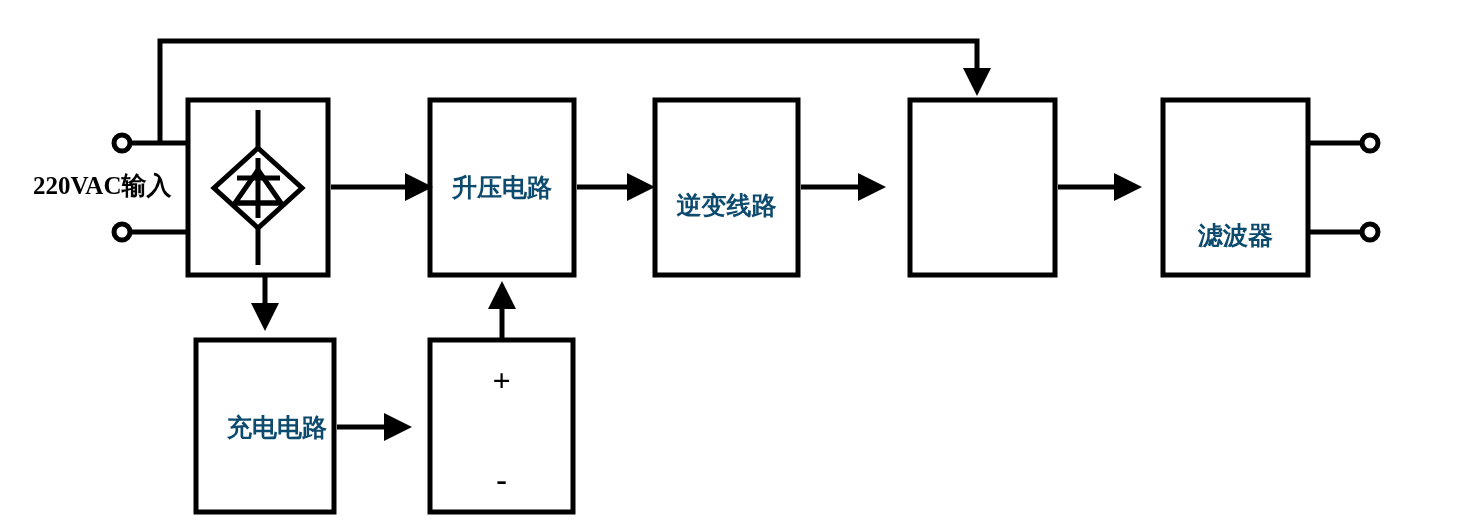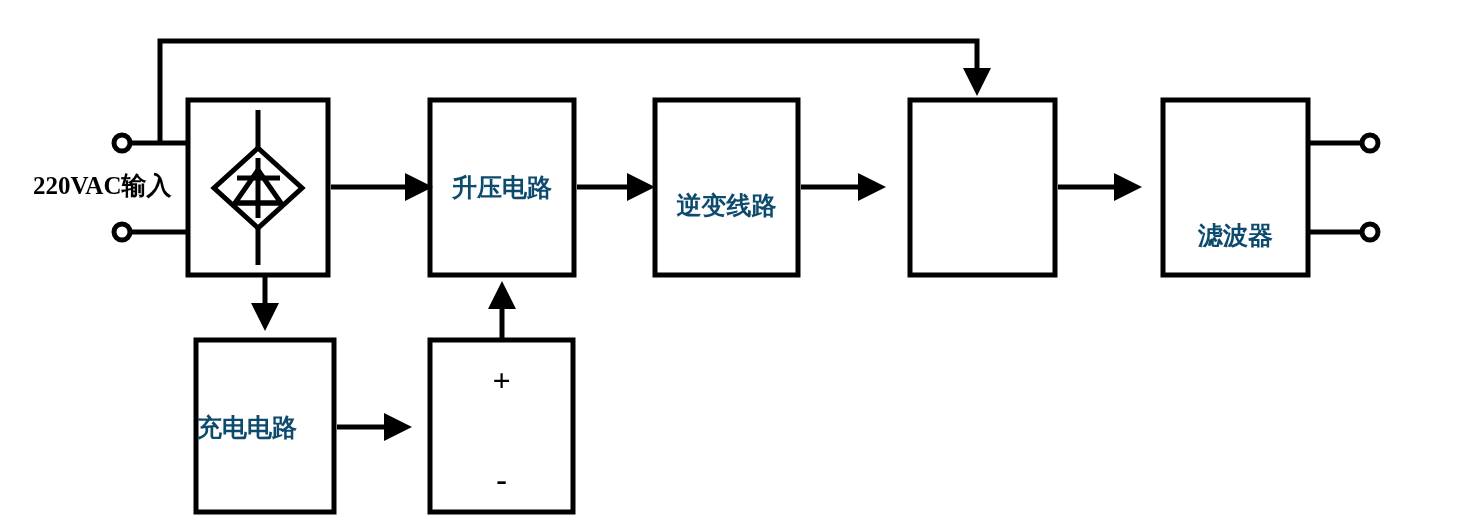--- a/index.html
+++ b/index.html
@@ -193,20 +193,20 @@
   <div class="io-label" style="left:33px; top:173px;">220VAC输入</div>
 
 
   <div class="blk-label" style="left:430px; top:175px; width:144px;">升压电路</div>
 
   <div class="blk-label" style="left:655px; top:175px; width:143px;margin-top:18px;">逆变线路</div>
 
 
   <div class="blk-label" style="left:1163px; top:175px; width:145px;margin-top:48px;">滤波器</div>
 
-  <div class="blk-label" style="left:178px; top:415px; width:138px;">充电电路</div>
+  <div class="blk-label" style="left:208px; top:415px; width:138px;">充电电路</div>
 
 
   <div class="polarity" style="left:430px; top:364px; width:143px;">+</div>
 
   <div class="polarity" style="left:430px; top:463px; width:143px;">-</div>
 
 </div>
 
 </body></html>

